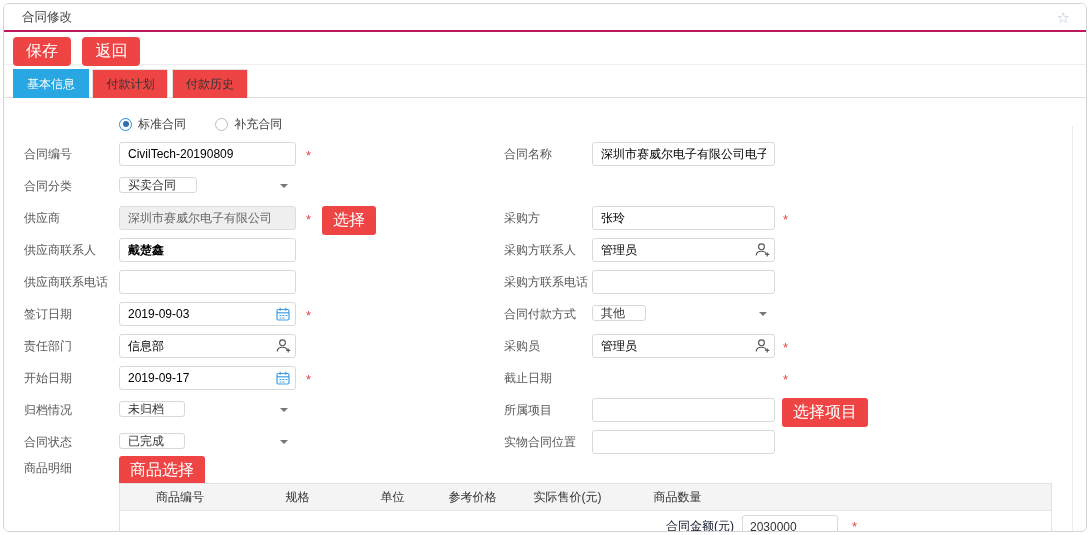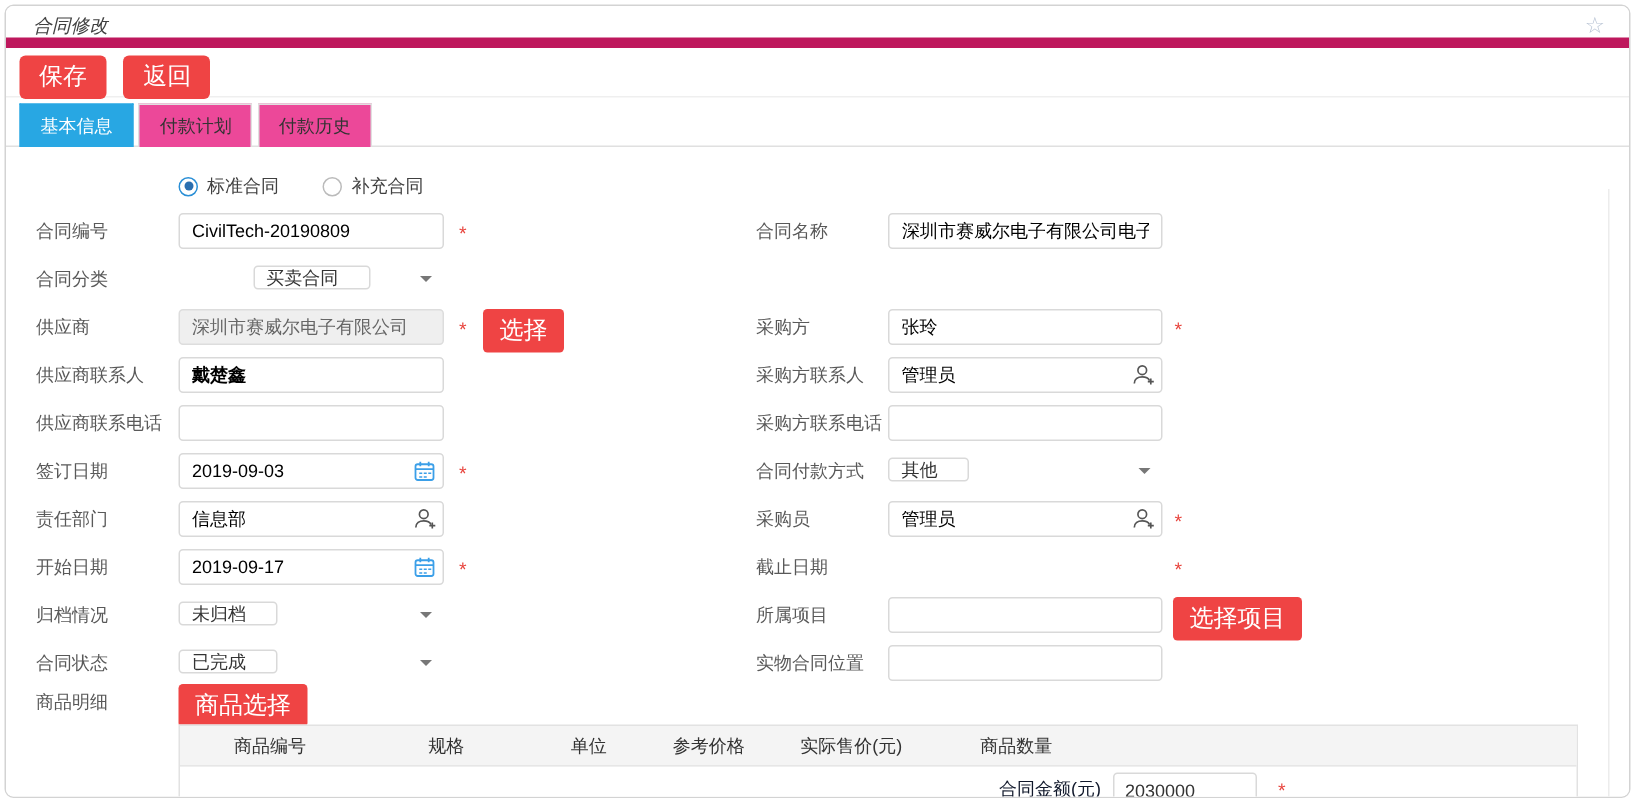--- a/index.html
+++ b/index.html
@@ -1,30 +1,30 @@
 <!DOCTYPE html>
 <html><head>
 <meta charset="utf-8">
 <style>
   * { margin:0; padding:0; box-sizing:border-box; }
   html,body { width:1090px; height:535px; background:#fff; font-family:"Liberation Sans","DejaVu Sans",sans-serif; }
   .panel { position:absolute; left:3px; top:3px; width:1084px; height:529px; background:#fff; border:1px solid #d3d3d3; border-radius:6px; overflow:hidden; }
 
   
-  .hd { position:relative; height:28px; line-height:27px; border-bottom:7px solid #be185d; padding:0 18px; font-size:12.5px; color:#404040; background:#fff;font-style:italic; }
+  .hd { position:relative; height:28px; line-height:27px; border-bottom:2px solid #be185d; padding:0 18px; font-size:12.5px; color:#404040; background:#fff; }
   .hd .fav { position:absolute; right:16px; top:0; font-size:15px; color:#b9c4d4; cursor:pointer; }
 
   
   .toolbar { height:33px; padding:5px 9px; border-bottom:1px solid #efefef; }
   .btn { display:inline-block; background:#ef4444; color:#fff; font-size:16px; padding:4px 13px; border-radius:4px; margin-right:7px; cursor:pointer; }
   .btn.sm { padding:4px 11px; border-radius:3px; }
 
   
   .tabs { height:33px; padding:4px 0 0 9px; border-bottom:1px solid #e0e0e0; }
-  .tab { display:inline-block; font-size:12px; padding:6px 13px; border:1px solid #e0e0e0; border-bottom:none; color:#333; background:#ec4899; margin-right:-1px; cursor:pointer; }
+  .tab { display:inline-block; font-size:12px; padding:6px 13px; border:1px solid #e0e0e0; border-bottom:none; color:#333; background:#ef4444; margin-right:-1px; cursor:pointer; }
   .tab.active { background:#28a7e3; border-color:#28a7e3; color:#fff; }
 
   
   .form { position:relative; height:440px; font-size:12px; color:#555; background:#fff; }
   .row { position:absolute; left:0; right:0; height:24px; }
   .lbl { position:absolute; line-height:24px; color:#595959; }
   .lbl-l { left:20px; } .lbl-r { left:500px; }
   .fw { position:absolute; height:24px; }
   .f-l { left:115px; width:177px; } .f-r { left:588px; width:183px; }
   .inp { width:100%; height:24px; border:1px solid #d9d9d9; border-radius:3px; padding:0 8px; font-size:12px; color:#000000; font-family:inherit; background:#fff; outline:none; }
@@ -93,21 +93,21 @@
     </div>
 
     <div class="row" style="top:44px;">
       <span class="lbl lbl-l">合同编号</span>
       <span class="fw f-l"><input class="inp" value="CivilTech-20190809" style=""></span>
       <span class="req req-l">*</span>
       <span class="lbl lbl-r">合同名称</span>
       <span class="fw f-r"><input class="inp" value="深圳市赛威尔电子有限公司电子负载采购" style=""></span>
     </div>
 
-    <div class="row" style="top:76px;text-align:center;">
+    <div class="row" style="top:76px;">
       <span class="lbl lbl-l">合同分类</span>
       <span class="fw f-l">
         <span class="sel">买卖合同</span>
         <span class="caret"></span>
       </span>
     </div>
 
     <div class="row" style="top:108px;">
       <span class="lbl lbl-l">供应商</span>
       <span class="fw f-l"><input class="inp dis" disabled="" value="深圳市赛威尔电子有限公司" style=""></span>

